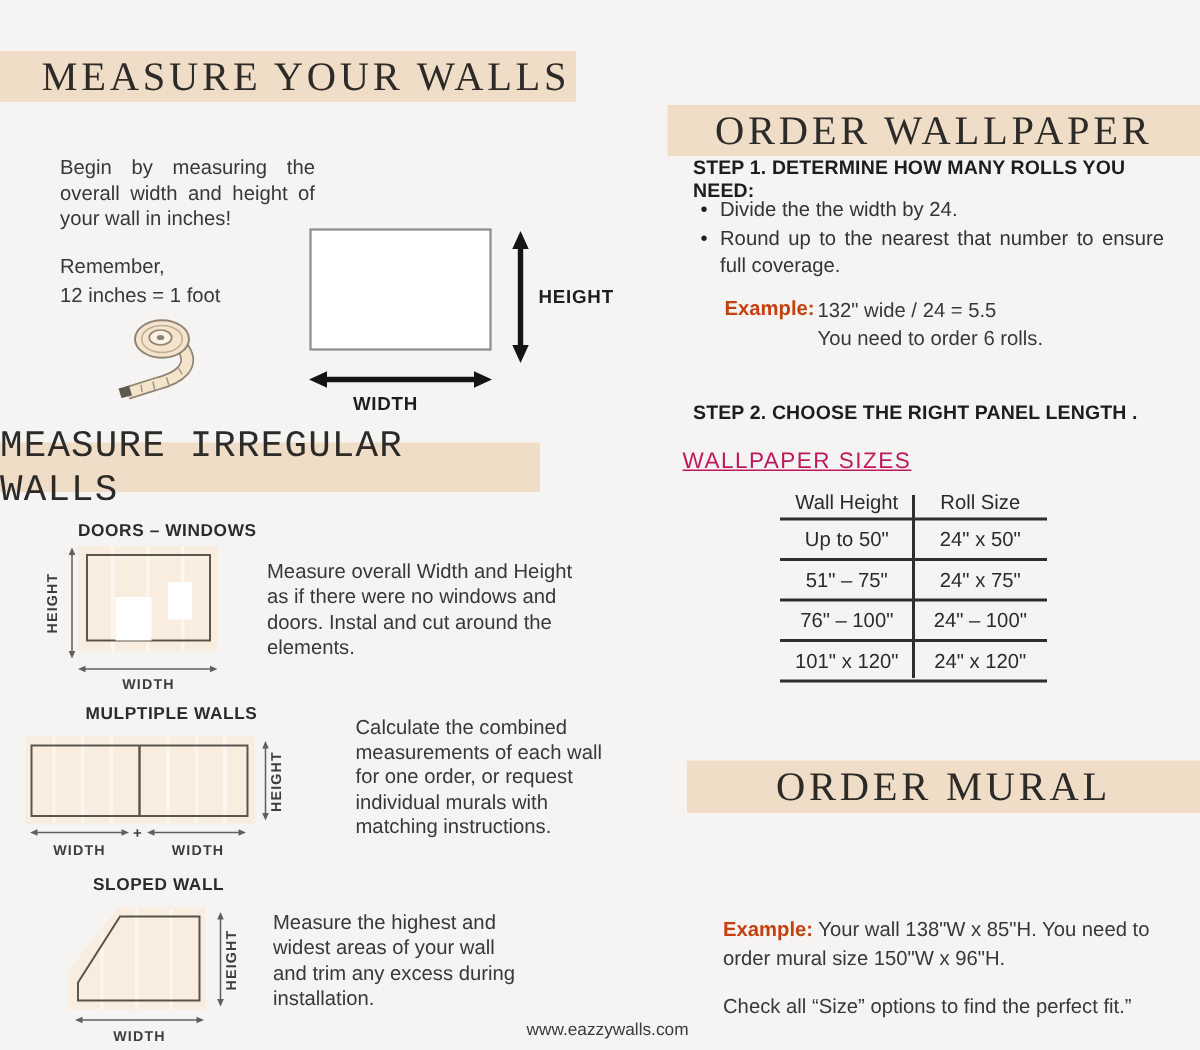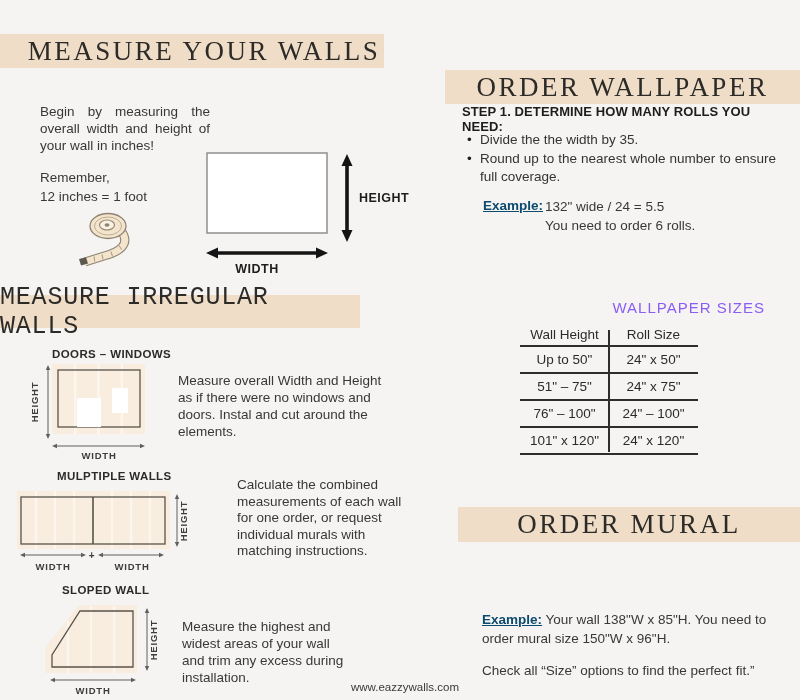--- a/index.html
+++ b/index.html
@@ -14,30 +14,30 @@
     background:#f0ddc8;display:flex;align-items:center;justify-content:center;
     font-family:"Liberation Serif","DejaVu Serif",serif;
     color:#2c2b27;font-weight:500;
   }
   .band-lg{font-size:27px;letter-spacing:2.5px;}
   .band-md{font-size:25px;letter-spacing:0.8px;font-family:Liberation Mono, monospace;}
   .body-text{font-size:13.5px;line-height:17px;color:#383838;}
   .just{text-align:justify;text-align-last:left;}
   .sec-label{font-size:11.5px;font-weight:700;letter-spacing:0.4px;color:#2b2b2b;}
   .step-head{font-size:13px;font-weight:700;letter-spacing:0.1px;color:#1d1d1d;line-height:15px;}
-  .bold{font-weight:700;color:#0c4a6e;text-decoration:underline;}
+  .bold{font-weight:700;color:#c2410c;}
   ul.bullets{list-style:none;margin:0;padding:0 0 0 14px;}
   ul.bullets li{position:relative;font-size:13.5px;line-height:18px;color:#333;margin:0 0 1px 0;}
   ul.bullets li::before{content:"\2022";position:absolute;left:-13px;top:0;color:#1f1f1f;}
   .tbl{font-size:13.5px;color:#2b2b2b;}
   .tbl-row{display:flex;border-bottom:2px solid #2e2e2e;}
   .tbl-cell{width:89px;display:flex;align-items:center;justify-content:center;}
   .tbl-head .tbl-cell{font-weight:500;}
   .tbl-vline{position:absolute;background:#2e2e2e;width:2px;}
-  .tbl-title{font-size:15px;letter-spacing:1px;color:#8b5cf6;text-align:right;}
+  .tbl-title{font-size:15px;letter-spacing:1px;color:#be185d;text-align:left;text-decoration:underline;}
   svg{position:absolute;overflow:visible;}
   svg text{font-family:"Liberation Sans","DejaVu Sans",sans-serif;}
   .big-dim{font-size:12.5px;font-weight:600;fill:#1d1d1d;letter-spacing:0.5px;}
   .sm-dim{font-size:9.5px;font-weight:600;fill:#3d3d3d;letter-spacing:0.8px;}
   .footer{font-size:11.5px;color:#3a3a3a;text-align:center;}
 </style>
 </head>
 <body>
 
 <div class="canvas">
@@ -145,37 +145,38 @@
     <line x1="122" y1="13" x2="122" y2="70" stroke="#5f5f5f" stroke-width="1"></line>
     <polygon points="122,10 119.8,15 124.2,15" fill="#5f5f5f"></polygon>
     <polygon points="122,73 119.8,68 124.2,68" fill="#5f5f5f"></polygon>
     <text x="132" y="42" transform="rotate(-90 132 42)" text-anchor="middle" class="sm-dim">HEIGHT</text>
     <line x1="28" y1="82" x2="108" y2="82" stroke="#5f5f5f" stroke-width="1"></line>
     <polygon points="25,82 30,79.8 30,84.2" fill="#5f5f5f"></polygon>
     <polygon points="111,82 106,79.8 106,84.2" fill="#5f5f5f"></polygon>
     <text x="68" y="96" text-anchor="middle" class="sm-dim">WIDTH</text>
   </svg>
 
-  <div class="abs body-text" style="left:182px;top:606px;width:170px;margin-top:12px;">Measure the highest and widest areas of your wall and trim any excess during installation.</div>
+  <div class="abs body-text" style="left:182px;top:606px;width:170px;">Measure the highest and widest areas of your wall and trim any excess during installation.</div>
 
   <div class="abs band band-lg" style="left:445px;top:50px;width:355px;height:34px;margin-top:20px;">
     <span>ORDER WALLPAPER</span>
   </div>
 
   <div class="abs step-head" style="left:462px;top:104px;width:312px;">STEP 1. DETERMINE HOW MANY ROLLS YOU NEED:</div>
 
   <ul class="bullets abs" style="left:466px;top:131px;width:296px;">
-    <li>Divide the the width by 35.</li>
-    <li class="just">Round up to the nearest whole number to ensure full coverage.</li>
+    <li>Divide the the width by 24.</li>
+    <li class="just">Round up to the nearest that number to ensure full coverage.</li>
   </ul>
 
   <div class="abs bold" style="left:483px;top:198px;font-size:13.5px;">Example:</div>
   <div class="abs body-text" style="left:545px;top:198px;">132" wide / 24 = 5.5</div>
   <div class="abs body-text" style="left:545px;top:217px;">You need to order 6 rolls.</div>
 
+  <div class="abs step-head" style="left:462px;top:267px;width:320px;">STEP 2. CHOOSE THE RIGHT PANEL LENGTH .</div>
 
   <div class="abs tbl-title" style="left:455px;top:299px;width:310px;">WALLPAPER SIZES</div>
 
   <div class="abs tbl" style="left:520px;top:324px;width:178px;">
     <div class="tbl-row tbl-head" style="height:21px;text-align:right;">
       <div class="tbl-cell">Wall Height</div>
       <div class="tbl-cell">Roll Size</div>
     </div>
     <div class="tbl-row" style="height:25px;">
       <div class="tbl-cell">Up to 50"</div>

